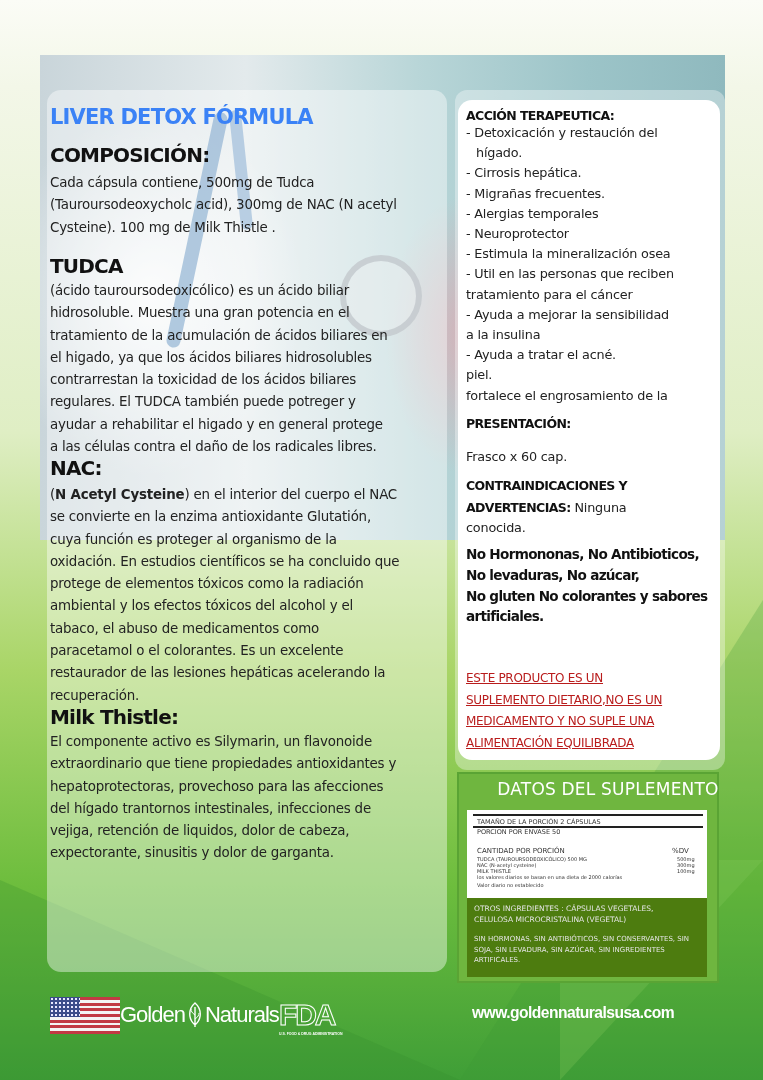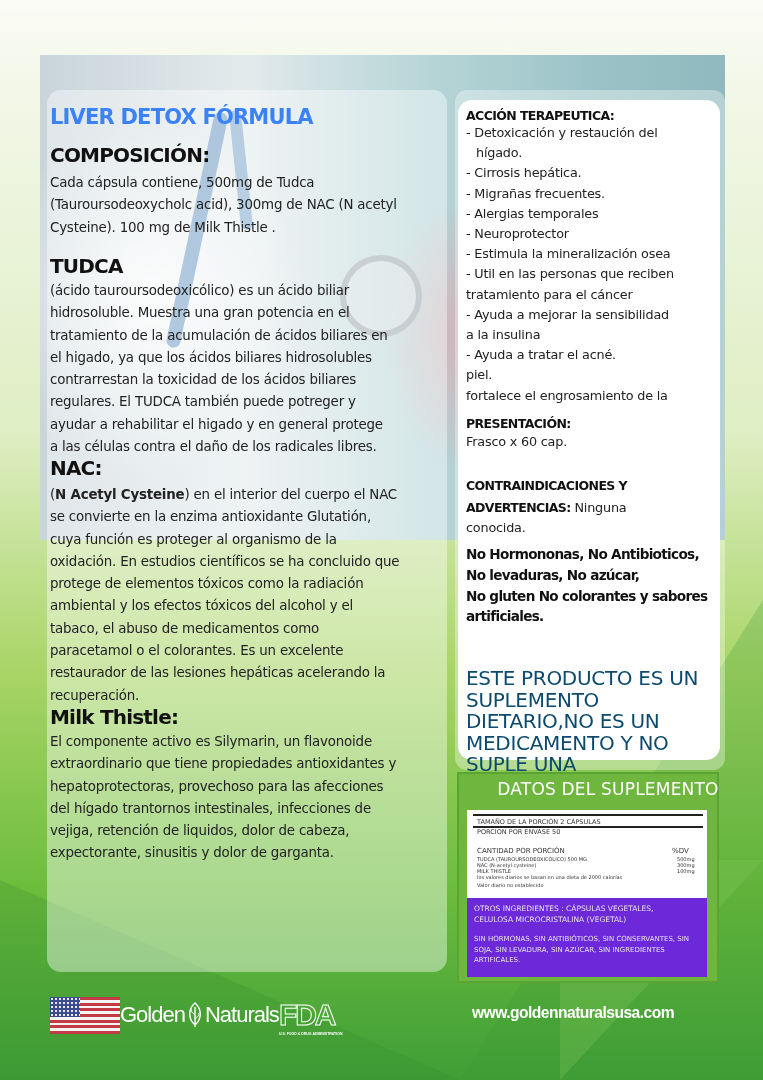--- a/index.html
+++ b/index.html
@@ -41,30 +41,30 @@
     position:absolute; left:458px; top:100px; width:262px; height:660px;
     background:#ffffff; border-radius:14px;
   }
   .h-main { position:absolute; left:50px; top:105px; font-size:21px; font-weight:bold; letter-spacing:-0.8px; color:#3b82f6; }
   .h-sec { position:absolute; left:50px; font-size:20px; font-weight:bold; letter-spacing:-0.8px; color:#111; }
   .body-p { position:absolute; left:50px; width:395px; font-size:13.4px; line-height:22.3px; color:#222; letter-spacing:-0.2px; }
   .r-h { font-size:12.5px; font-weight:bold; letter-spacing:-0.6px; color:#111; }
   .r-p { font-size:12.8px; line-height:20.2px; color:#222; letter-spacing:-0.2px; }
   .r-block { position:absolute; left:466px; width:252px; }
   .no-list { font-size:13.6px; line-height:20.8px; font-weight:bold; color:#111; letter-spacing:-0.7px; }
-  .disclaimer { font-size:20px; line-height:21.5px; color:#0c4a6e; letter-spacing:-0.3px; }
+  .disclaimer { font-size:12px; line-height:21.5px; color:#b91c1c; letter-spacing:-0.3px;text-decoration:underline; }
   .supp {
     position:absolute; left:457px; top:772px; width:258px; height:207px;
     background:#6fb63f; border:2px solid #5aa434;
   }
   .supp-title { position:absolute; left:0; top:5px; width:100%; text-align:center; color:#fff; font-size:17px; letter-spacing:0.2px;padding-left:20px; }
   .supp-white { position:absolute; left:8px; top:36px; width:240px; height:88px; background:#fff; }
   .supp-line { position:absolute; left:6px; right:4px; height:2px; background:#222; }
   .tiny { position:absolute; font-size:6px; color:#333; white-space:nowrap; }
-  .supp-dark { position:absolute; left:8px; top:124px; width:240px; height:79px; background:#6d28d9; color:#ddd; }
+  .supp-dark { position:absolute; left:8px; top:124px; width:240px; height:79px; background:#4d7c0f; color:#ddd; }
   .dark-txt { position:absolute; left:7px; font-size:7.5px; line-height:10.5px; color:#e5e5e5; width:228px; }
   .logo-row { position:absolute; left:50px; top:995px; height:40px; display:flex; align-items:center; }
   .flag { width:70px; height:37px; position:relative; background:repeating-linear-gradient(180deg, #c23a44 0 2.85px, #f4f4f4 2.85px 5.7px); }
   .flag .canton { position:absolute; left:0; top:0; width:30px; height:20px; background:#3c4c8a;
     background-image:radial-gradient(circle, #e8e8ff 0.8px, transparent 1px); background-size:4px 4px; }
   .brand { color:#fff; font-size:22px; font-family:"Liberation Sans", sans-serif; letter-spacing:-1px; display:flex; align-items:center; }
   .leaf { display:inline-block; width:16px; height:28px; margin:0 2px; }
   .fda { color:#fff; font-family:"Liberation Sans", sans-serif; font-weight:bold; font-size:30px; letter-spacing:-2px;
          -webkit-text-stroke:1px #fff; color:transparent; position:relative; }
   .fda-sub { position:absolute; left:0; top:34px; font-size:3.5px; color:#fff; -webkit-text-stroke:0; white-space:nowrap; letter-spacing:0; }
@@ -148,21 +148,21 @@
     <div>- Ayuda a mejorar la  sensibilidad</div>
     <div>a la insulina</div>
     <div>- Ayuda a tratar el acné.</div>
     <div>piel.</div>
     <div>fortalece el engrosamiento de la</div>
   </div>
 </div>
 
 <div class="r-block" style="top:416px;">
   <div class="r-h">PRESENTACIÓN:</div>
-  <div class="r-p" style="margin-top:1px;">Frasco x 60 cap.</div>
+  <div class="r-p" style="margin-top:16px;">Frasco x 60 cap.</div>
 </div>
 
 <div class="r-block" style="top:478px;">
   <div class="r-h">CONTRAINDICACIONES Y</div>
   <div style="margin-top:4px;"><span class="r-h">ADVERTENCIAS:</span><span class="r-p">  Ninguna</span></div>
   <div class="r-p">conocida.</div>
 </div>
 
 <div class="r-block no-list" style="top:544px;">
   <div>No Hormononas, No Antibioticos,</div>

